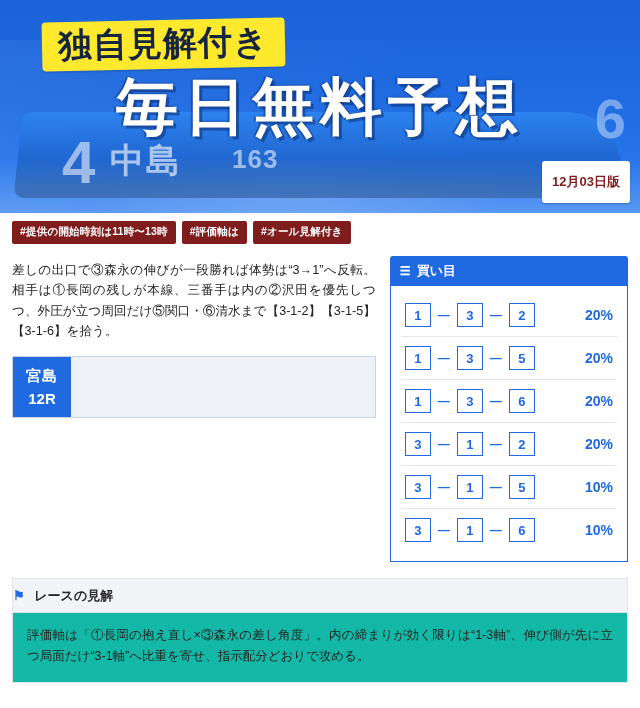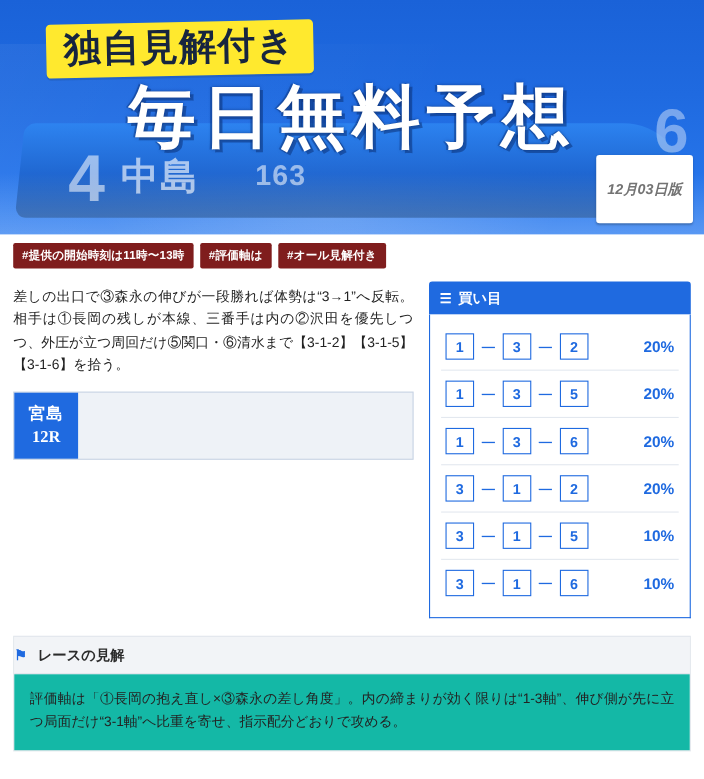--- a/index.html
+++ b/index.html
@@ -103,27 +103,26 @@
     line-height: 1.05;
     text-shadow:
       0 0 3px rgba(10,40,100,0.6),
       3px 3px 0 rgba(12,52,126,0.55),
       -2px 0 0 rgba(12,52,126,0.4);
   }
   .date-chip {
     position: absolute;
     right: 10px; bottom: 10px;
     background: #ffffff;
-    color: #737373;
+    color: #7f1d1d;
     font-size: 13px;
     font-weight: bold;
-    padding: 22px 10px;
+    padding: 12px 10px;
     border-radius: 3px;
     box-shadow: 0 1px 2px rgba(0,0,0,0.25);
-    font-style: italic;
   }
 
   
   .tagbar {
     display: flex;
     gap: 6px;
     padding: 8px 12px 6px 12px;
     background: #ffffff;
   }
   .tag {
@@ -164,21 +163,20 @@
     width: 58px;
     flex: 0 0 58px;
     background: #1f6ae0;
     color: #ffffff;
     display: flex;
     flex-direction: column;
     align-items: center;
     justify-content: center;
     font-weight: bold;
     padding: 10px 0;
-    font-family: Liberation Serif, serif;
   }
   .venue-name { font-size: 15px; letter-spacing: 1px; }
   .venue-race { font-size: 15px; margin-top: 4px; }
   .comment-body {
     flex: 1;
     background: #ffffff;
     margin: 8px;
     padding: 10px 12px;
     font-size: 12.3px;
     line-height: 1.66;

